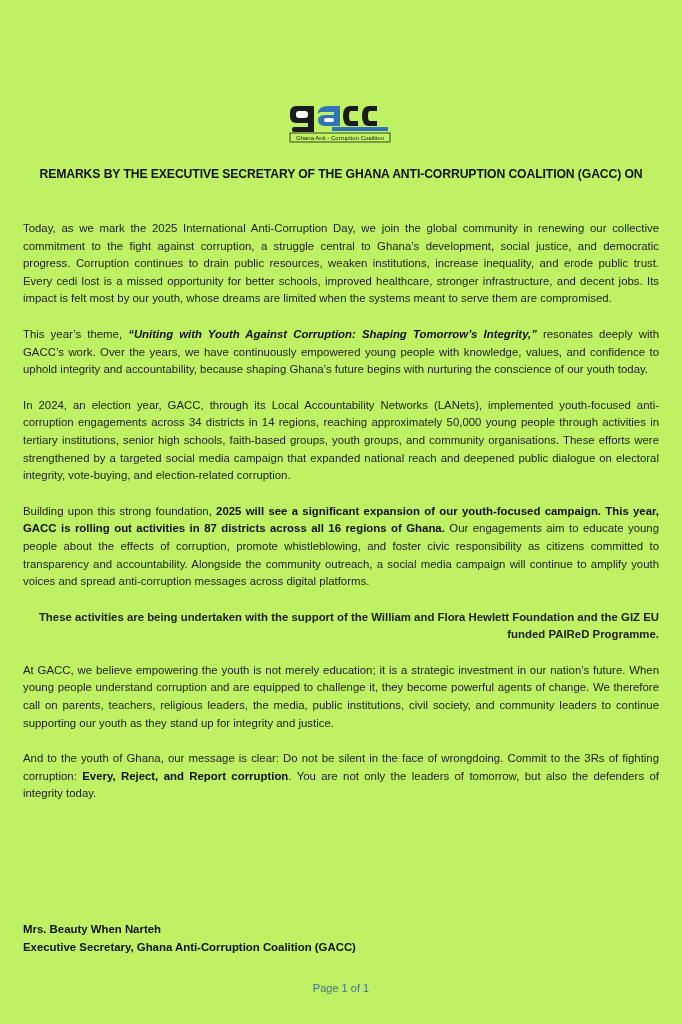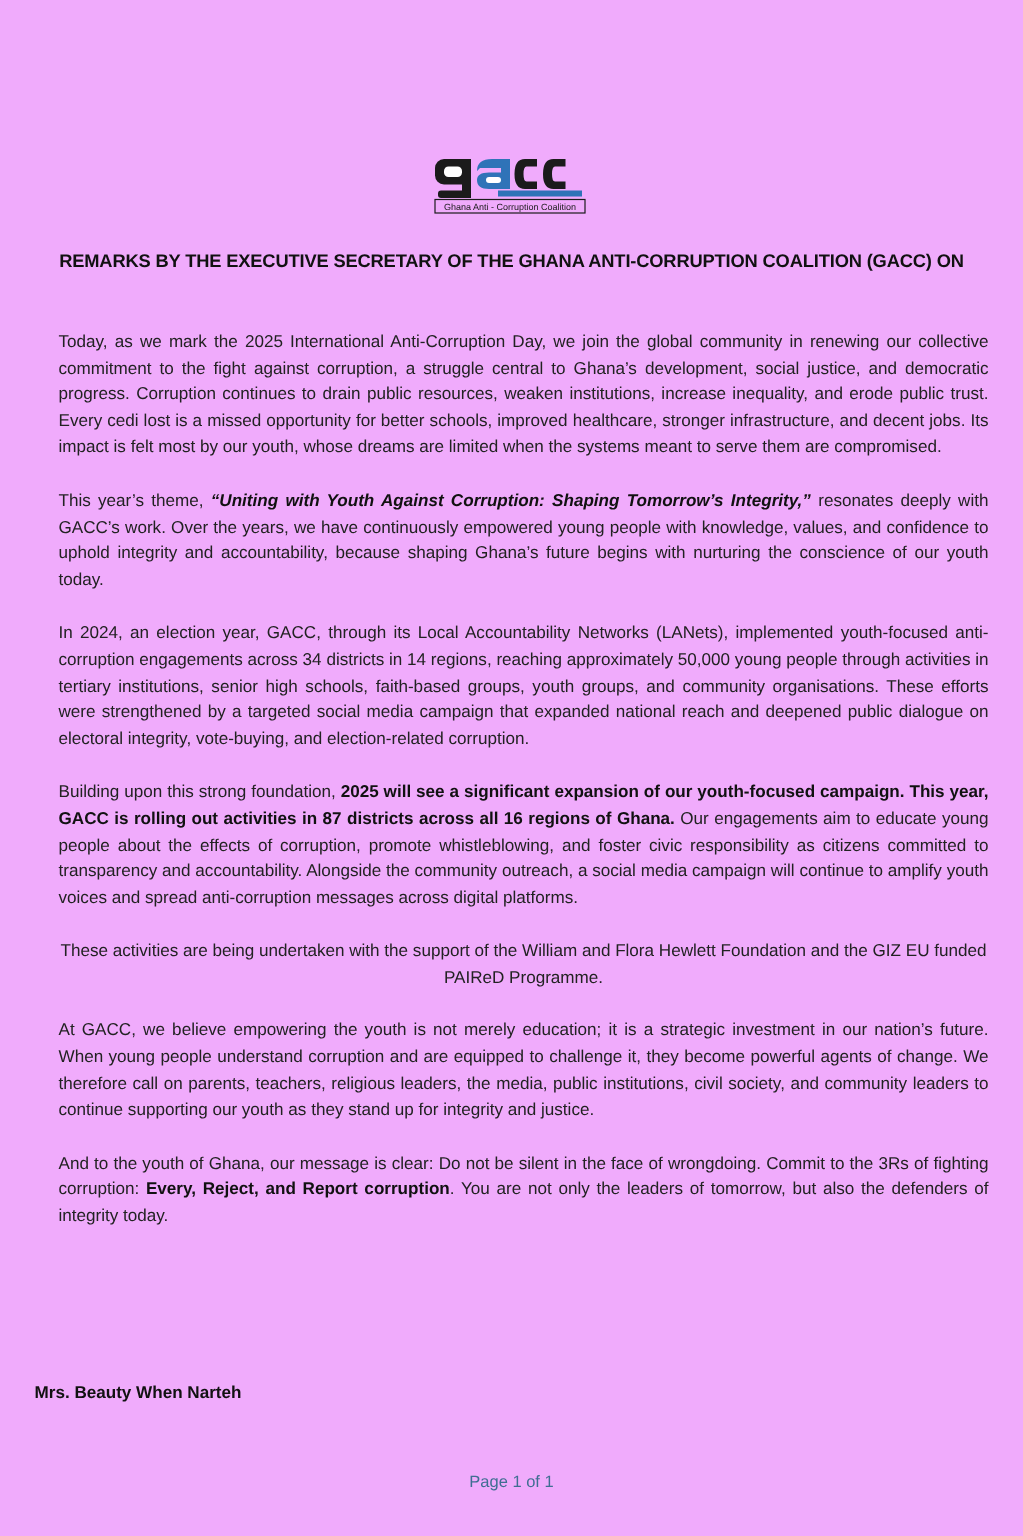--- a/index.html
+++ b/index.html
@@ -1,25 +1,25 @@
 <!DOCTYPE html>
 <html><head>
 <meta charset="utf-8">
 <style>
   html, body { margin: 0; padding: 0; background: #ffffff; }
   body { width: 682px; height: 1024px; position: relative; overflow: hidden;
          font-family: "Liberation Sans", sans-serif; color: #1a1a1a; }
-  .page { position: absolute; left: 0; top: 0; width: 682px; height: 1024px; background: #f0abfc; }
+  .page { position: absolute; left: 0; top: 0; width: 682px; height: 1024px; background: #bef264; }
   .logo { position: absolute; left: 288px; top: 100px; width: 108px; height: 44px; }
   .title { position: absolute; left: 22px; top: 165px; width: 638px; text-align: center;
            font-weight: bold; font-size: 12.2px; line-height: 18px; letter-spacing: -0.1px; color: #111; }
   .body { position: absolute; left: 23px; top: 220px; width: 636px;
           font-size: 11.4px; line-height: 17.6px; text-align: justify; color: #222; }
-  .body p { margin: 0 0 18px 16px; }
-  .body p.last-left { text-align: center; }
+  .body p { margin: 0 0 18px 0; }
+  .body p.last-left { text-align: right; font-weight: bold; }
   .sig { position: absolute; left: 23px; top: 921px; font-size: 11.4px; line-height: 17.6px;
          font-weight: bold; color: #111; }
   .footer { position: absolute; left: 0; width: 682px; top: 982px; text-align: center;
             font-size: 11px; color: #3f6e92; }
   b { font-weight: bold; color: #111; }
 </style>
 </head>
 <body>
 
 <div class="page">
@@ -62,16 +62,17 @@
     <p class="last-left">These activities are being undertaken with the support of the William and Flora Hewlett Foundation and the GIZ EU funded PAIReD Programme.</p>
 
     <p>At GACC, we believe empowering the youth is not merely education; it is a strategic investment in our nation’s future. When young people understand corruption and are equipped to challenge it, they become powerful agents of change. We therefore call on parents, teachers, religious leaders, the media, public institutions, civil society, and community leaders to continue supporting our youth as they stand up for integrity and justice.</p>
 
     <p><span>And to the youth of Ghana, our message is clear: Do not be silent in the face of wrongdoing. Commit to the 3Rs of fighting corruption: </span><b>Every, Reject, and Report corruption</b><span>. You are not only the leaders of tomorrow, but also the defenders of integrity today.</span></p>
 
   </div>
 
   <div class="sig">
     <div>Mrs. Beauty When Narteh</div>
+    <div>Executive Secretary, Ghana Anti-Corruption Coalition (GACC)</div>
   </div>
 
   <div class="footer">Page 1 of 1</div>
 </div>
 
 </body></html>

